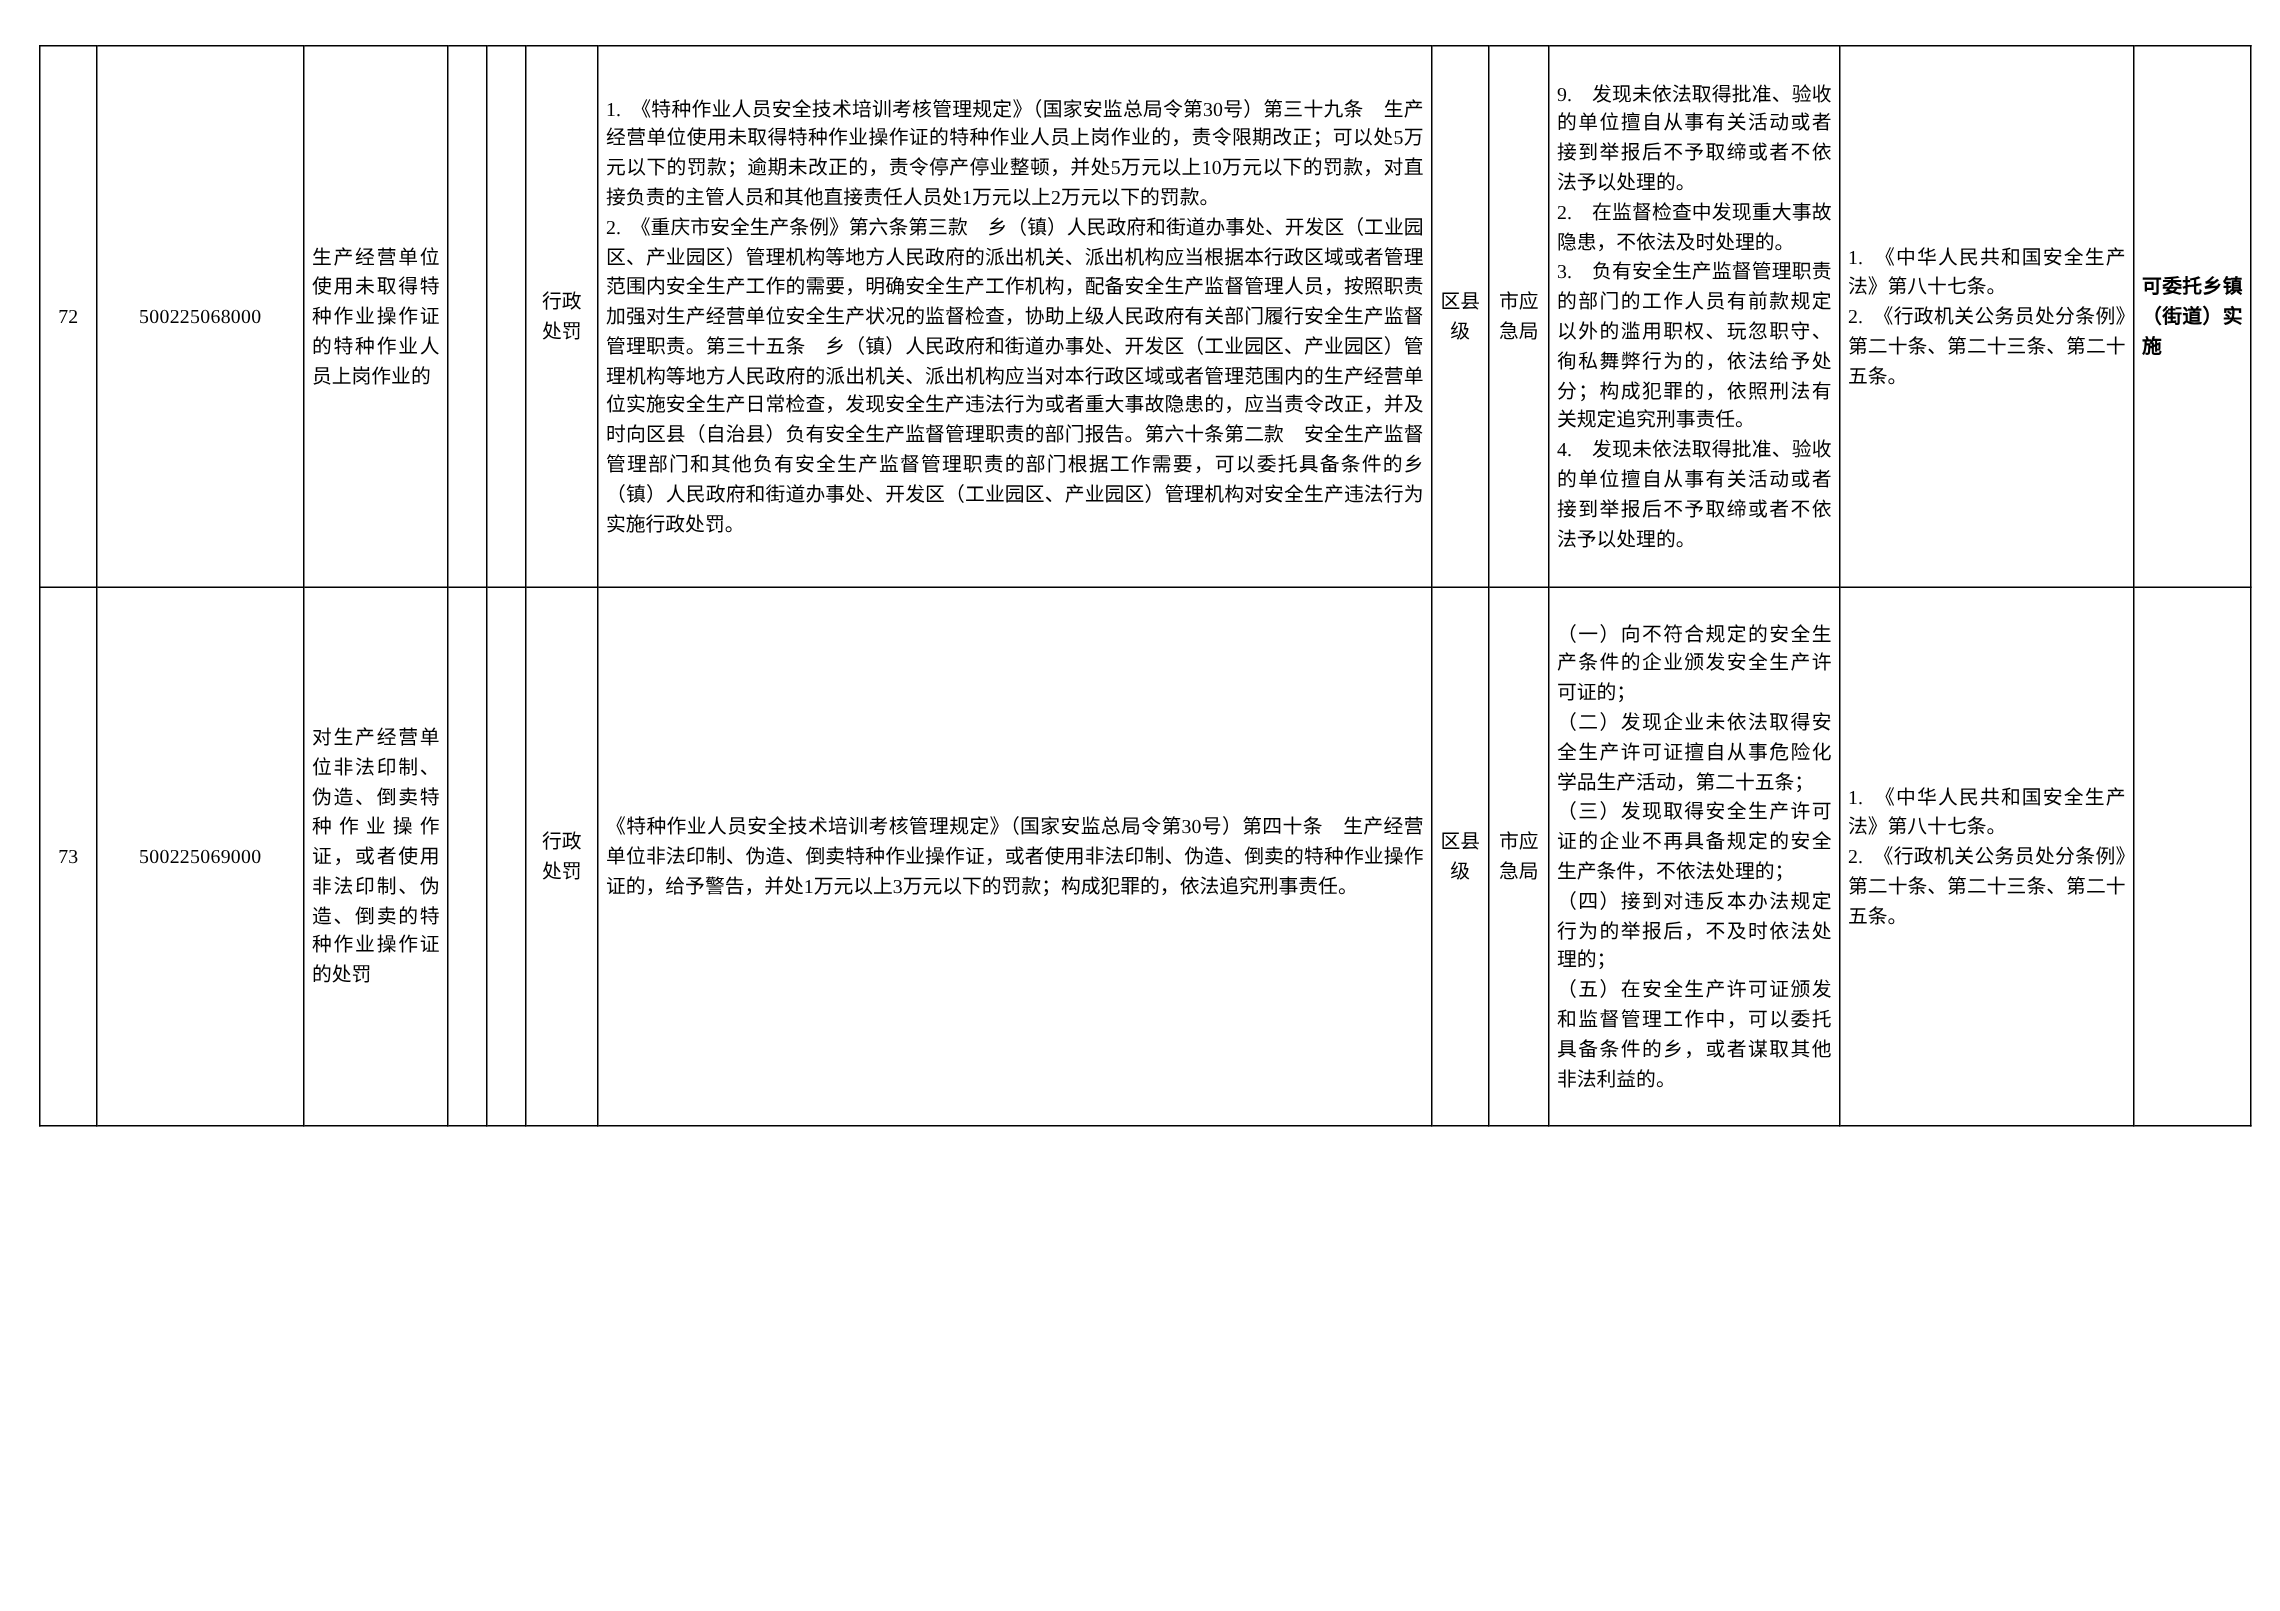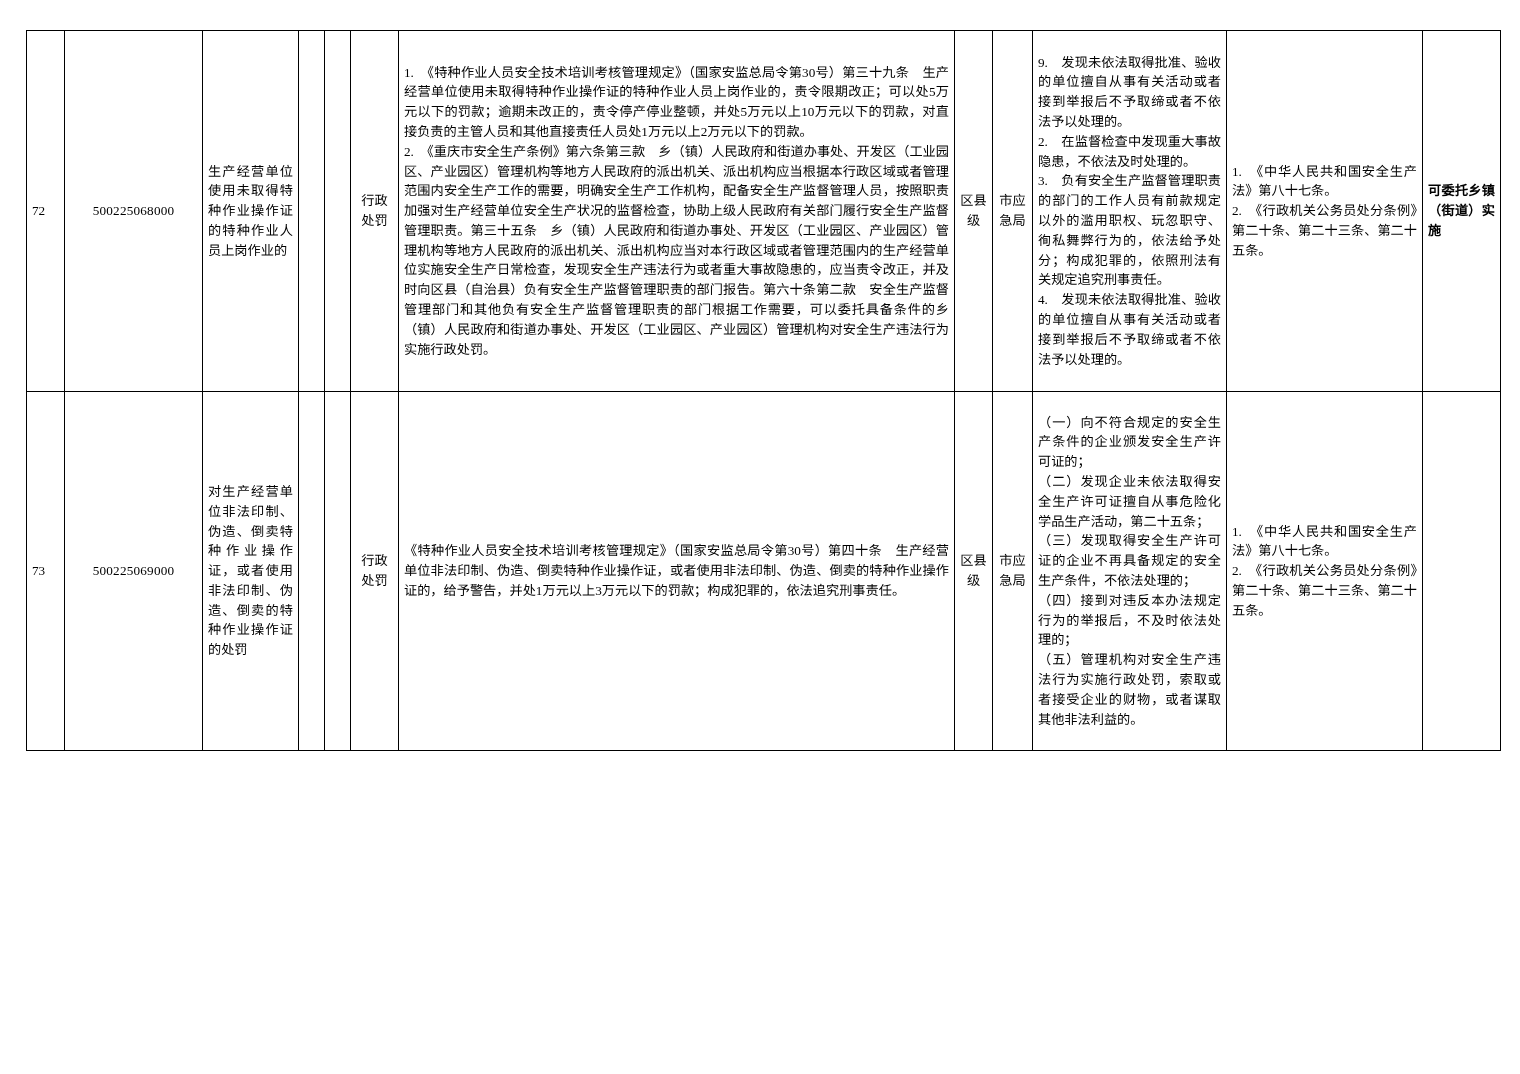--- a/index.html
+++ b/index.html
@@ -44,20 +44,21 @@
   col.c-blank1   { width: 26px; }
   col.c-blank2   { width: 26px; }
   col.c-type     { width: 48px; }
   col.c-basis    { width: 556px; }
   col.c-level    { width: 38px; }
   col.c-org      { width: 40px; }
   col.c-resp     { width: 194px; }
   col.c-account  { width: 196px; }
   col.c-remark   { width: 78px; }
   .seq-cell {
+    text-align: center;
     font-size: 14px;
   }
   .code-cell {
     text-align: center;
     font-size: 14px;
     letter-spacing: 0.2px;
   }
   .name-cell {
     text-align: justify;
     text-align-last: left;
@@ -184,21 +185,21 @@
         <td class="basis-cell" style="vertical-align:middle;">
           <p class="para">《特种作业人员安全技术培训考核管理规定》（国家安监总局令第30号）第四十条　生产经营单位非法印制、伪造、倒卖特种作业操作证，或者使用非法印制、伪造、倒卖的特种作业操作证的，给予警告，并处1万元以上3万元以下的罚款；构成犯罪的，依法追究刑事责任。</p>
         </td>
         <td class="narrow-cell">区县级</td>
         <td class="narrow-cell">市应急局</td>
         <td class="resp-cell" style="vertical-align:middle;">
           <p class="para">（一）向不符合规定的安全生产条件的企业颁发安全生产许可证的；</p>
           <p class="para">（二）发现企业未依法取得安全生产许可证擅自从事危险化学品生产活动，第二十五条；</p>
           <p class="para">（三）发现取得安全生产许可证的企业不再具备规定的安全生产条件，不依法处理的；</p>
           <p class="para">（四）接到对违反本办法规定行为的举报后，不及时依法处理的；</p>
-          <p class="para">（五）管理机构对安全生产违法行为实施行政处罚，索取或者接受企业的财物，或者谋取其他非法利益的。</p>
+          <p class="para">（五）在安全生产许可证颁发和监督管理工作中，可以委托具备条件的乡，或者谋取其他非法利益的。</p>
         </td>
         <td class="account-cell">
           <p class="para">1.　《中华人民共和国安全生产法》第八十七条。</p>
           <p class="para">2.　《行政机关公务员处分条例》第二十条、第二十三条、第二十五条。</p>
         </td>
         <td class="remark-cell"></td>
       </tr>
     </tbody>
   </table>
 </div>

